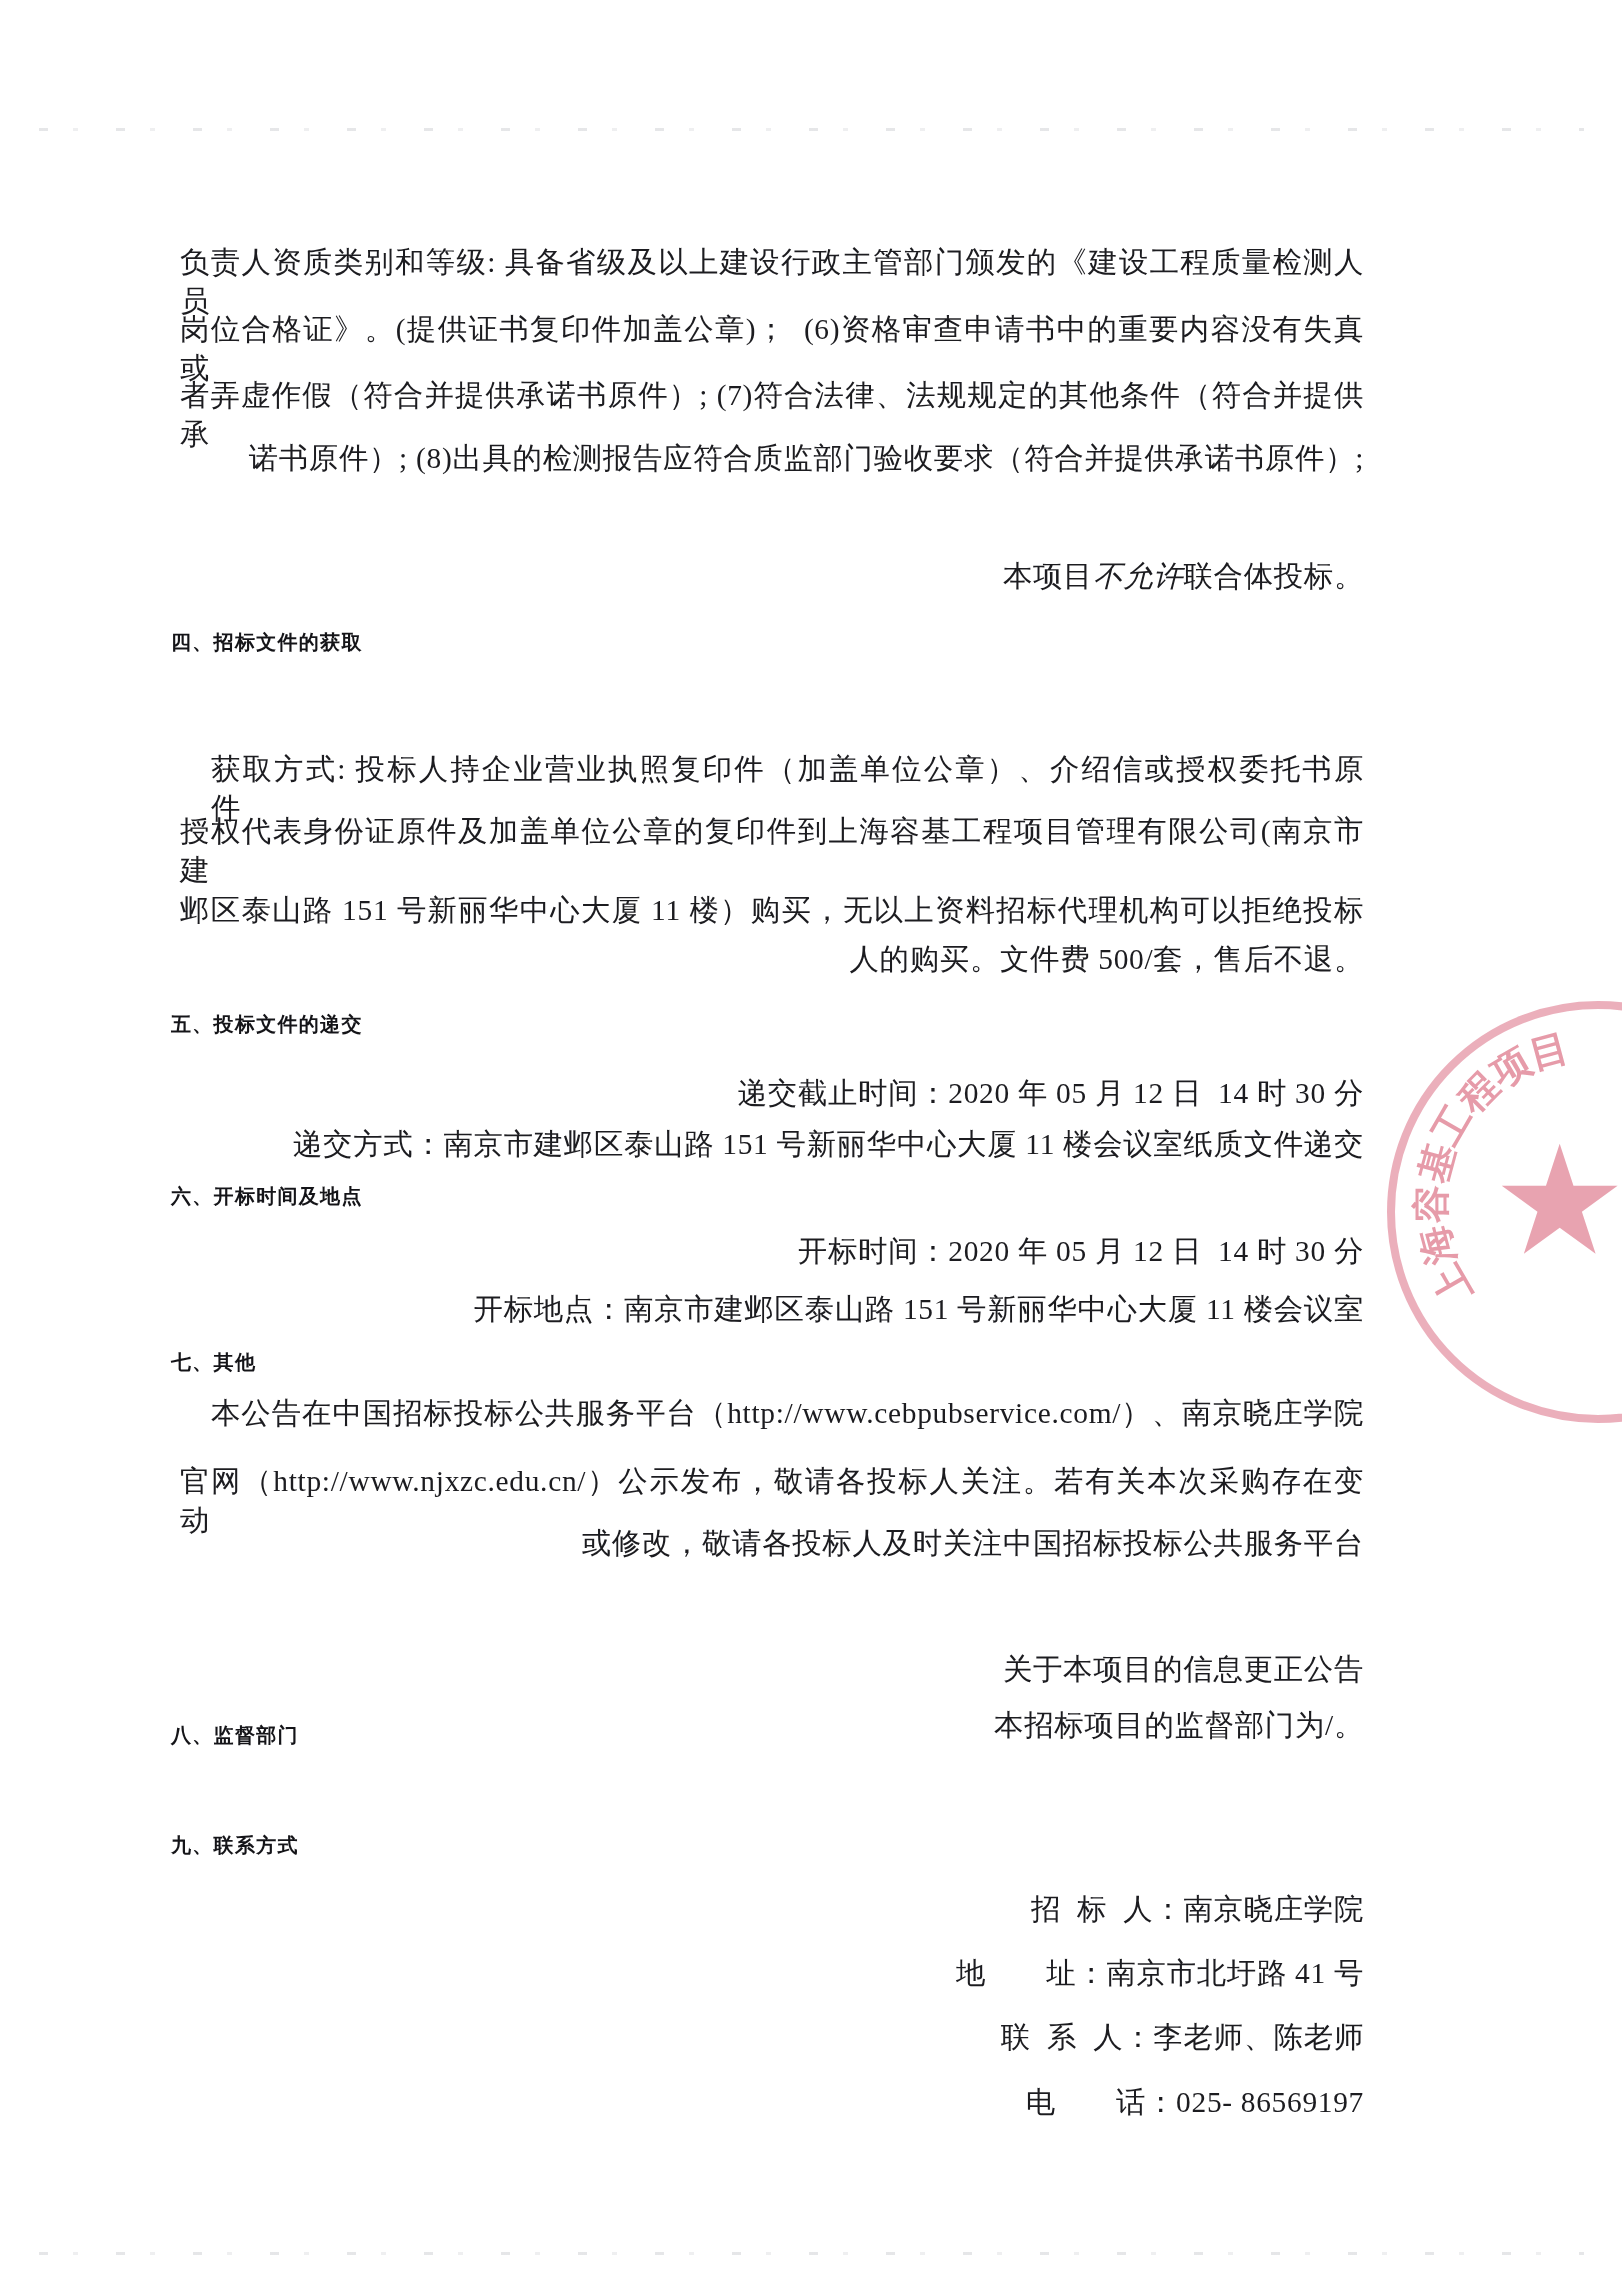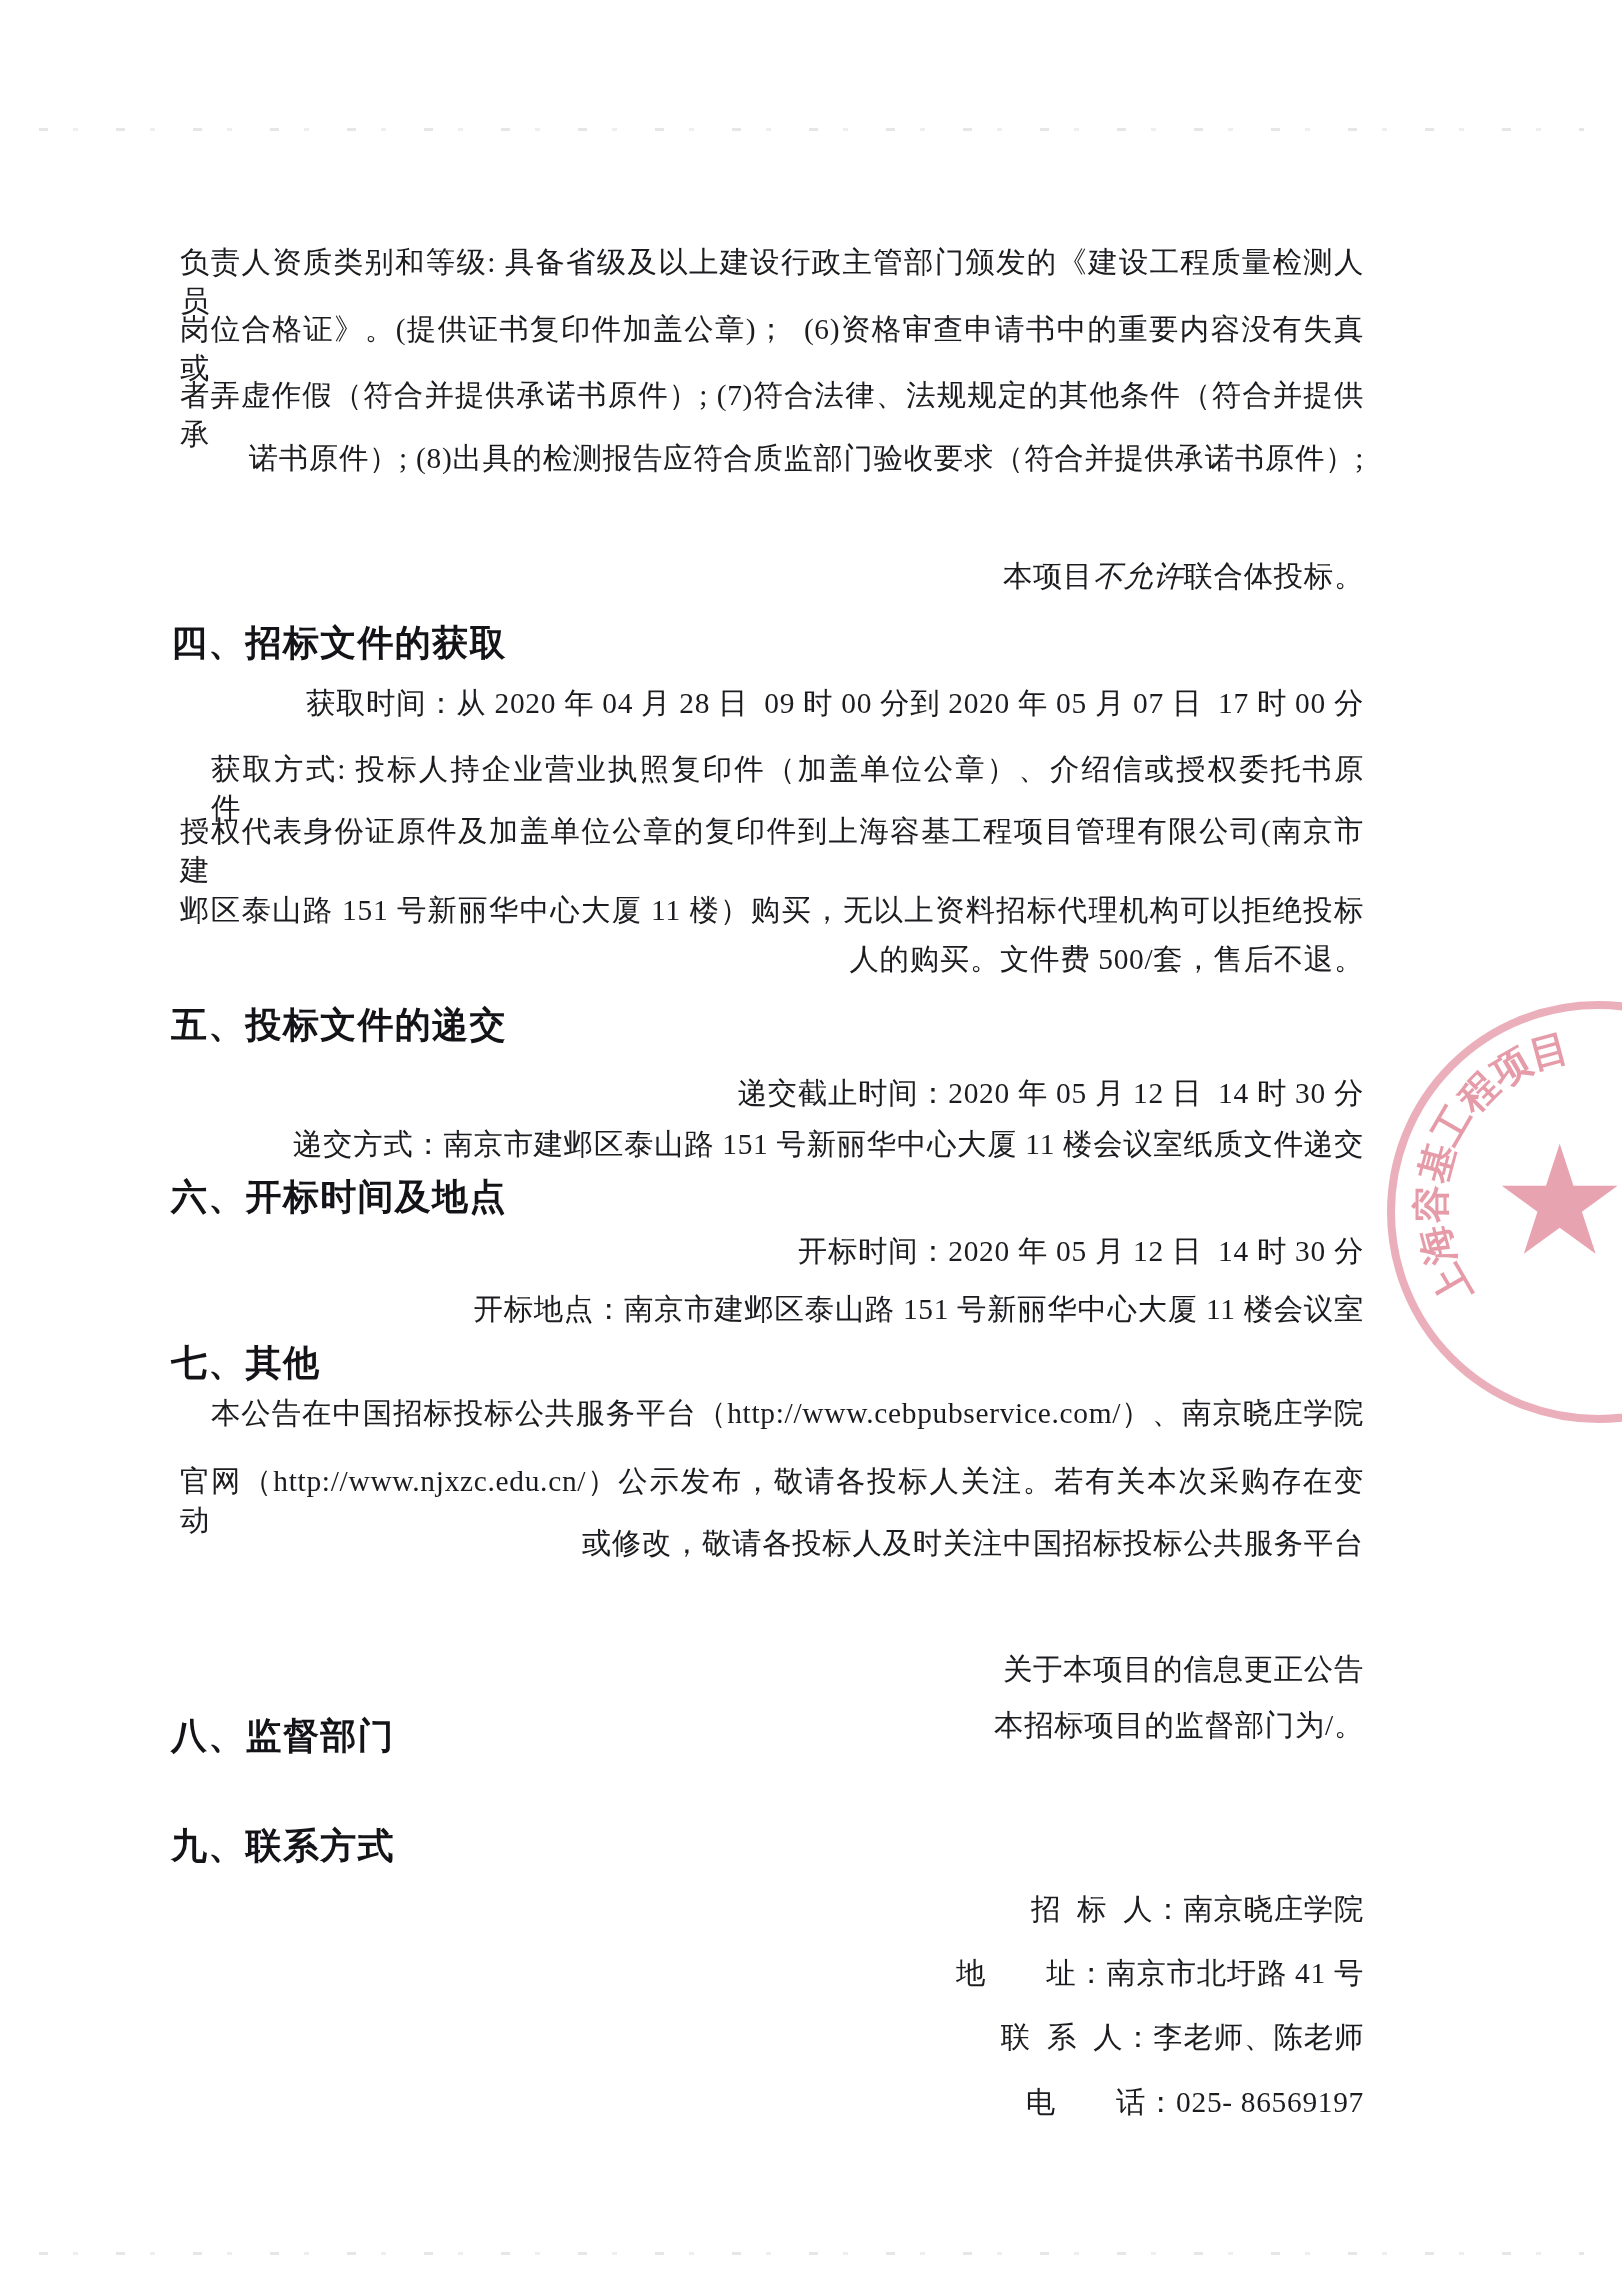--- a/index.html
+++ b/index.html
@@ -20,21 +20,21 @@
     letter-spacing:0.7px;
     text-align:right;
   }
   .in{padding-left:31px;}
   .j{text-align:justify;text-align-last:justify;}
   .heading{
     position:absolute;
     left:171px;right:259px;
     font-family:"Liberation Sans","DejaVu Sans",sans-serif;
     font-weight:bold;
-    font-size:36px;line-height:41px;
+    font-size:20px;line-height:41px;
     letter-spacing:1.3px;
     color:#141418;
   }
   .em-italic{font-style:italic;}
   
   .scan-noise{
     position:absolute;left:39px;right:39px;height:2.6px;
     background:repeating-linear-gradient(90deg,
       rgba(125,128,138,.28) 0 9.2px, rgba(0,0,0,0) 9.2px 34px,
       rgba(125,128,138,.18) 34px 39px, rgba(0,0,0,0) 39px 77px);
@@ -79,21 +79,20 @@
   <div class="scan-noise" style="top:128px"></div>
 
   <div class="line j" style="top:243px">负责人资质类别和等级: 具备省级及以上建设行政主管部门颁发的《建设工程质量检测人员</div>
   <div class="line j" style="top:310px">岗位合格证》。(提供证书复印件加盖公章)；  (6)资格审查申请书中的重要内容没有失真或</div>
   <div class="line j" style="top:376px">者弄虚作假（符合并提供承诺书原件）; (7)符合法律、法规规定的其他条件（符合并提供承</div>
   <div class="line" style="top:439px">诺书原件）; (8)出具的检测报告应符合质监部门验收要求（符合并提供承诺书原件）;</div>
 
   <div class="line in" style="top:557px"><span>本项目</span><span class="em-italic">不允许</span><span>联合体投标。</span></div>
 
   <div class="heading" style="top:622px">四、招标文件的获取</div>
-  <div class="line in" style="top:684px">获取时间：从 2020 年 04 月 28 日  09 时 00 分到 2020 年 05 月 07 日  17 时 00 分</div>
   <div class="line in j" style="top:750px">获取方式: 投标人持企业营业执照复印件（加盖单位公章）、介绍信或授权委托书原件、</div>
   <div class="line j" style="top:812px">授权代表身份证原件及加盖单位公章的复印件到上海容基工程项目管理有限公司(南京市建</div>
   <div class="line j" style="top:891px">邺区泰山路 151 号新丽华中心大厦 11 楼）购买，无以上资料招标代理机构可以拒绝投标</div>
   <div class="line" style="top:940px">人的购买。文件费 500/套，售后不退。</div>
 
   <div class="heading" style="top:1004px">五、投标文件的递交</div>
   <div class="line in" style="top:1074px">递交截止时间：2020 年 05 月 12 日  14 时 30 分</div>
   <div class="line in" style="top:1125px">递交方式：南京市建邺区泰山路 151 号新丽华中心大厦 11 楼会议室纸质文件递交</div>
 
   <div class="heading" style="top:1176px">六、开标时间及地点</div>

